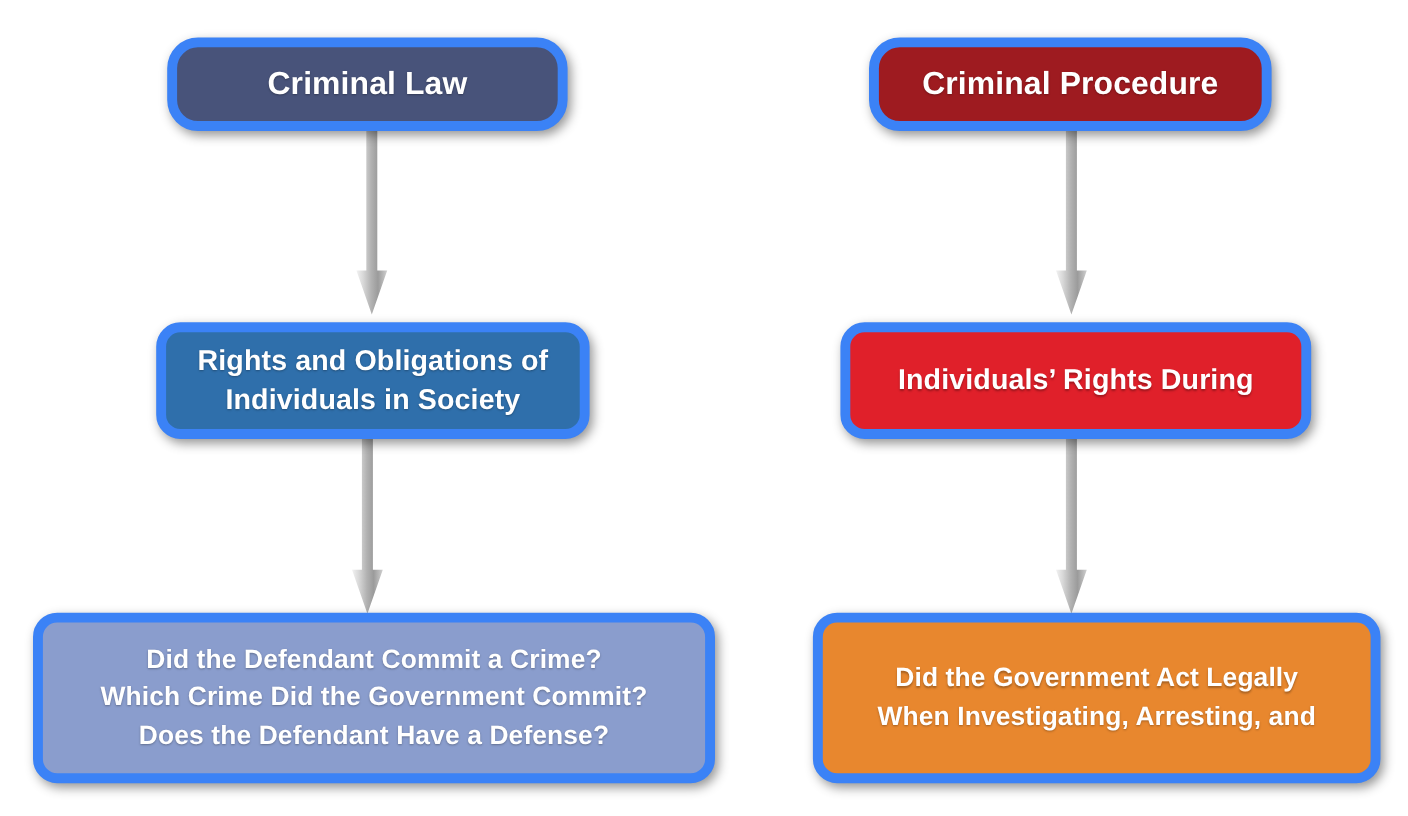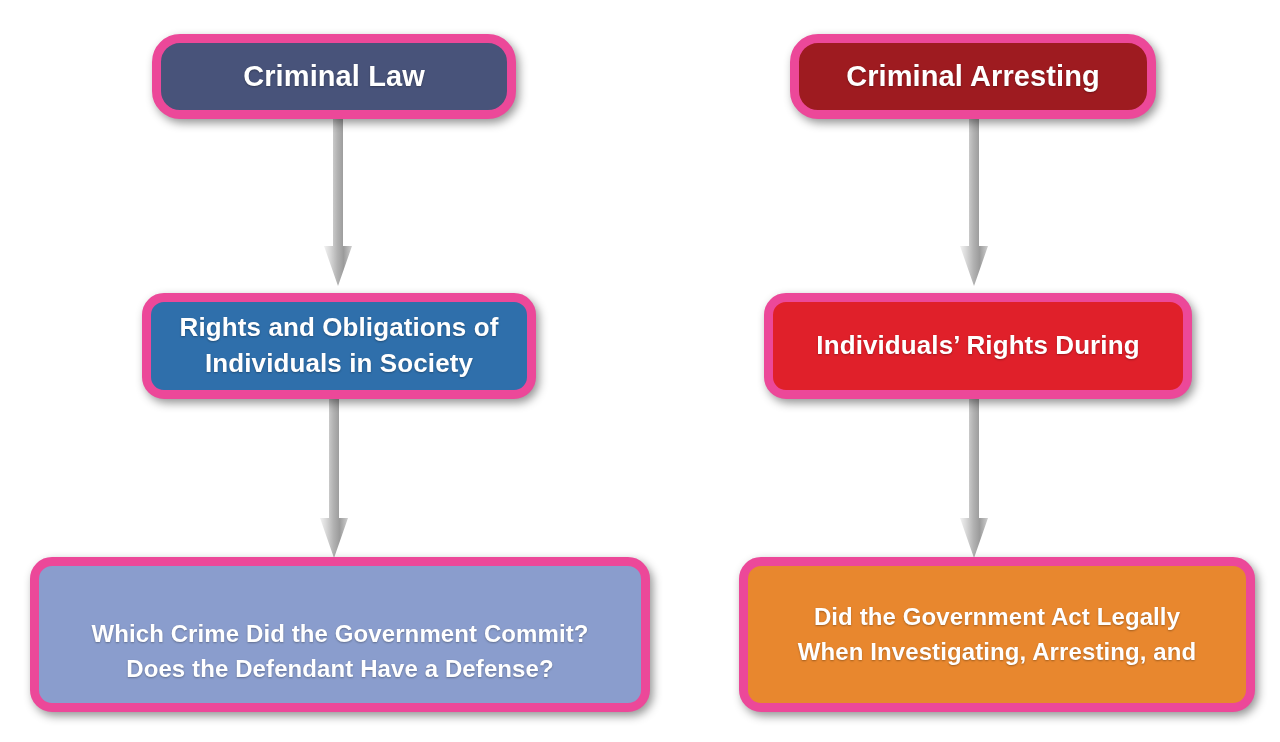--- a/index.html
+++ b/index.html
@@ -23,21 +23,21 @@
 
   
   .node {
     position: absolute;
     box-sizing: border-box;
     display: flex;
     align-items: center;
     justify-content: center;
     text-align: center;
     color: #ffffff;
-    border: 9px solid #ec4899;
+    border: 9px solid #3b82f6;
     border-radius: 26px;
     letter-spacing: 0.1px;
     z-index: 3;
     filter: drop-shadow(3px 4px 5px rgba(0,0,0,0.42));
   }
   .node .label {
     display: block;
     width: 100%;
     text-shadow: 0 1px 2px rgba(0,0,0,0.30);
   }
@@ -142,28 +142,28 @@
 
   <div id="node-rights-obligations" class="node tier2" style="background:#2f6fab;">
     <span class="label">
       <span>Rights and Obligations of</span><br>
       <span>Individuals in Society</span>
     </span>
   </div>
 
   <div id="node-defendant-questions" class="node tier3" style="background:#8a9dcd;">
     <span class="label">
-      <br>
+      <span>Did the Defendant Commit a Crime?</span><br>
       <span>Which Crime Did the Government Commit?</span><br>
       <span>Does the Defendant Have a Defense?</span>
     </span>
   </div>
 
   <div id="node-criminal-procedure" class="node tier1" style="background:#9e1b20;">
-    <span class="label">Criminal Arresting</span>
+    <span class="label">Criminal Procedure</span>
   </div>
 
   <div id="node-individual-rights" class="node tier2" style="background:#e0202a;">
     <span class="label">
       <span>Individuals’ Rights During</span><br>
     </span>
   </div>
 
   <div id="node-government-questions" class="node tier3" style="background:#e8872e;">
     <span class="label">

